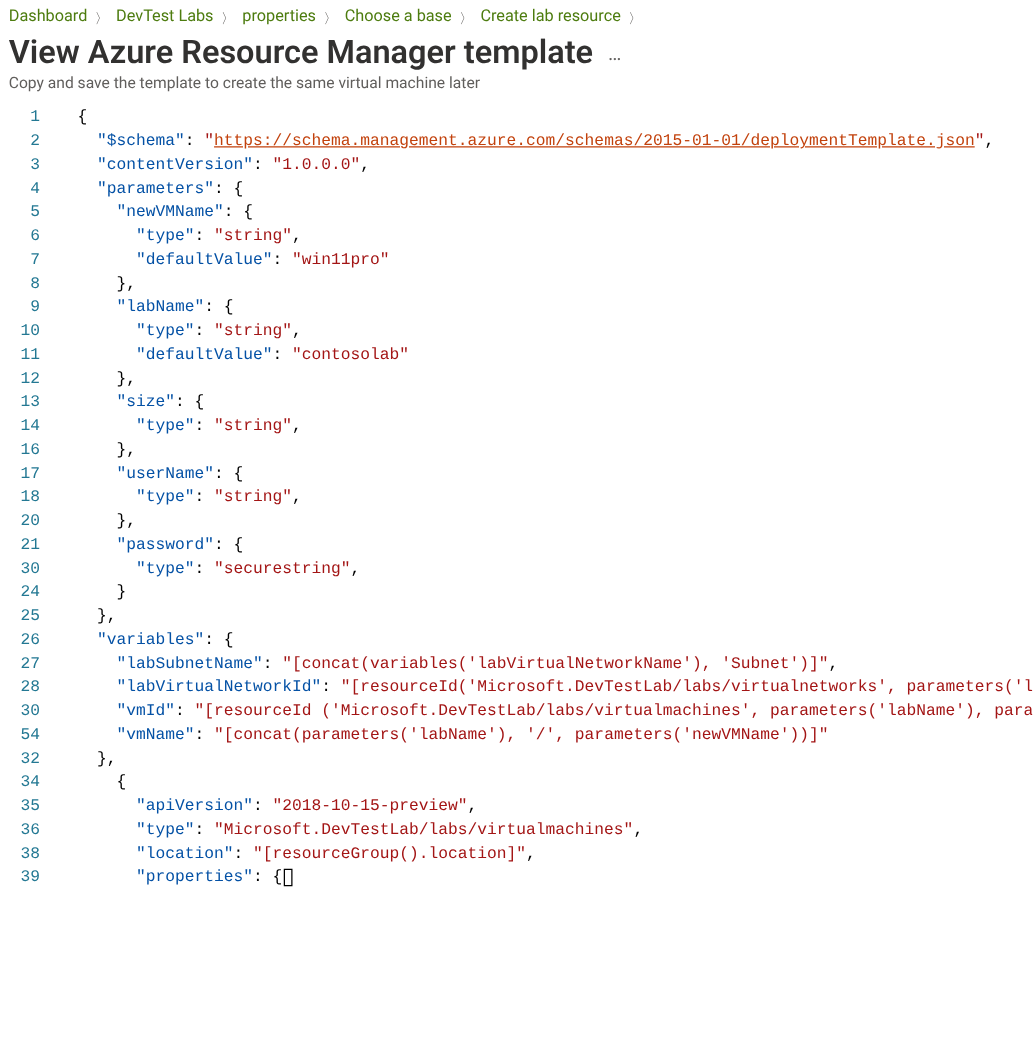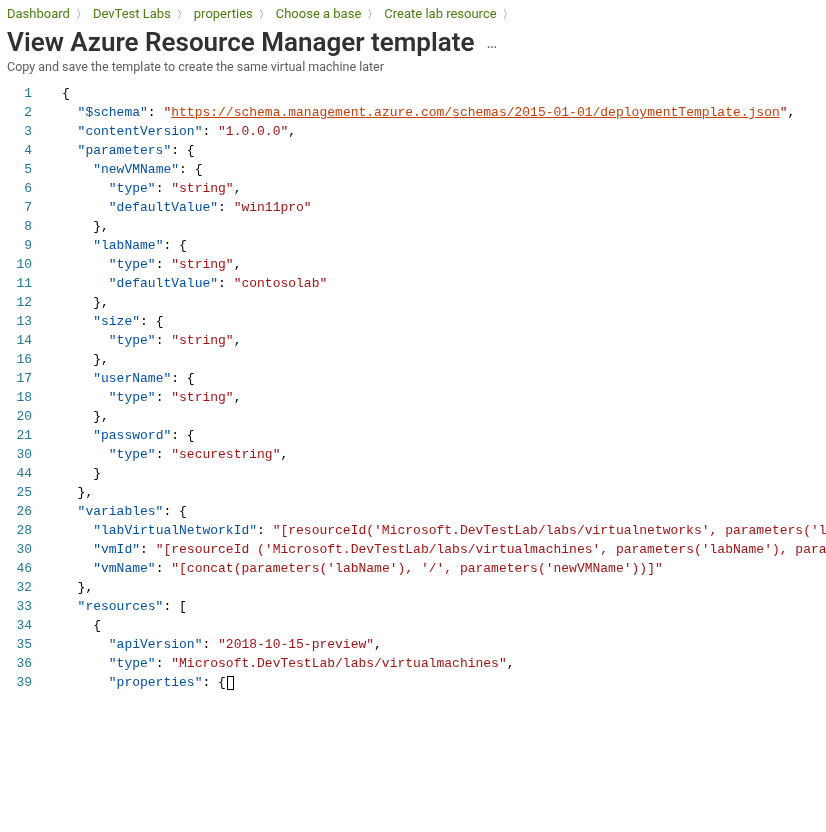--- a/index.html
+++ b/index.html
@@ -64,25 +64,26 @@
     <div class="line"><div class="gutter">11</div><div class="margin"></div><div class="code"><span class="tok-punc">      </span><span class="tok-key">"defaultValue"</span><span class="tok-punc">: </span><span class="tok-string">"contosolab"</span></div></div>
     <div class="line"><div class="gutter">12</div><div class="margin"></div><div class="code"><span class="tok-punc">    </span><span class="tok-brace">}</span><span class="tok-punc">,</span></div></div>
     <div class="line"><div class="gutter">13</div><div class="margin"></div><div class="code"><span class="tok-punc">    </span><span class="tok-key">"size"</span><span class="tok-punc">: </span><span class="tok-brace">{</span></div></div>
     <div class="line"><div class="gutter">14</div><div class="margin"></div><div class="code"><span class="tok-punc">      </span><span class="tok-key">"type"</span><span class="tok-punc">: </span><span class="tok-string">"string"</span><span class="tok-punc">,</span></div></div>
     <div class="line"><div class="gutter">16</div><div class="margin"></div><div class="code"><span class="tok-punc">    </span><span class="tok-brace">}</span><span class="tok-punc">,</span></div></div>
     <div class="line"><div class="gutter">17</div><div class="margin"></div><div class="code"><span class="tok-punc">    </span><span class="tok-key">"userName"</span><span class="tok-punc">: </span><span class="tok-brace">{</span></div></div>
     <div class="line"><div class="gutter">18</div><div class="margin"></div><div class="code"><span class="tok-punc">      </span><span class="tok-key">"type"</span><span class="tok-punc">: </span><span class="tok-string">"string"</span><span class="tok-punc">,</span></div></div>
     <div class="line"><div class="gutter">20</div><div class="margin"></div><div class="code"><span class="tok-punc">    </span><span class="tok-brace">}</span><span class="tok-punc">,</span></div></div>
     <div class="line"><div class="gutter">21</div><div class="margin"></div><div class="code"><span class="tok-punc">    </span><span class="tok-key">"password"</span><span class="tok-punc">: </span><span class="tok-brace">{</span></div></div>
     <div class="line"><div class="gutter">30</div><div class="margin"></div><div class="code"><span class="tok-punc">      </span><span class="tok-key">"type"</span><span class="tok-punc">: </span><span class="tok-string">"securestring"</span><span class="tok-punc">,</span></div></div>
-    <div class="line"><div class="gutter">44</div><div class="margin"></div><div class="code"><span class="tok-punc">    </span><span class="tok-brace">}</span></div></div>
+    <div class="line"><div class="gutter">24</div><div class="margin"></div><div class="code"><span class="tok-punc">    </span><span class="tok-brace">}</span></div></div>
     <div class="line"><div class="gutter">25</div><div class="margin"></div><div class="code"><span class="tok-punc">  </span><span class="tok-brace">}</span><span class="tok-punc">,</span></div></div>
     <div class="line"><div class="gutter">26</div><div class="margin"></div><div class="code"><span class="tok-punc">  </span><span class="tok-key">"variables"</span><span class="tok-punc">: </span><span class="tok-brace">{</span></div></div>
+    <div class="line"><div class="gutter">27</div><div class="margin"></div><div class="code"><span class="tok-punc">    </span><span class="tok-key">"labSubnetName"</span><span class="tok-punc">: </span><span class="tok-string">"[concat(variables('labVirtualNetworkName'), 'Subnet')]"</span><span class="tok-punc">,</span></div></div>
     <div class="line"><div class="gutter">28</div><div class="margin"></div><div class="code"><span class="tok-punc">    </span><span class="tok-key">"labVirtualNetworkId"</span><span class="tok-punc">: </span><span class="tok-string">"[resourceId('Microsoft.DevTestLab/labs/virtualnetworks', parameters('labN</span></div></div>
     <div class="line"><div class="gutter">30</div><div class="margin"></div><div class="code"><span class="tok-punc">    </span><span class="tok-key">"vmId"</span><span class="tok-punc">: </span><span class="tok-string">"[resourceId ('Microsoft.DevTestLab/labs/virtualmachines', parameters('labName'), paramet</span></div></div>
-    <div class="line"><div class="gutter">46</div><div class="margin"></div><div class="code"><span class="tok-punc">    </span><span class="tok-key">"vmName"</span><span class="tok-punc">: </span><span class="tok-string">"[concat(parameters('labName'), '/', parameters('newVMName'))]"</span></div></div>
+    <div class="line"><div class="gutter">54</div><div class="margin"></div><div class="code"><span class="tok-punc">    </span><span class="tok-key">"vmName"</span><span class="tok-punc">: </span><span class="tok-string">"[concat(parameters('labName'), '/', parameters('newVMName'))]"</span></div></div>
     <div class="line"><div class="gutter">32</div><div class="margin"></div><div class="code"><span class="tok-punc">  </span><span class="tok-brace">}</span><span class="tok-punc">,</span></div></div>
-    <div class="line"><div class="gutter">33</div><div class="margin"></div><div class="code"><span class="tok-punc">  </span><span class="tok-key">"resources"</span><span class="tok-punc">: </span><span class="tok-brace">[</span></div></div>
     <div class="line"><div class="gutter">34</div><div class="margin"></div><div class="code"><span class="tok-punc">    </span><span class="tok-brace">{</span></div></div>
     <div class="line"><div class="gutter">35</div><div class="margin"></div><div class="code"><span class="tok-punc">      </span><span class="tok-key">"apiVersion"</span><span class="tok-punc">: </span><span class="tok-string">"2018-10-15-preview"</span><span class="tok-punc">,</span></div></div>
     <div class="line"><div class="gutter">36</div><div class="margin"></div><div class="code"><span class="tok-punc">      </span><span class="tok-key">"type"</span><span class="tok-punc">: </span><span class="tok-string">"Microsoft.DevTestLab/labs/virtualmachines"</span><span class="tok-punc">,</span></div></div>
+    <div class="line"><div class="gutter">38</div><div class="margin"></div><div class="code"><span class="tok-punc">      </span><span class="tok-key">"location"</span><span class="tok-punc">: </span><span class="tok-string">"[resourceGroup().location]"</span><span class="tok-punc">,</span></div></div>
     <div class="line"><div class="gutter">39</div><div class="margin"></div><div class="code"><span class="tok-punc">      </span><span class="tok-key">"properties"</span><span class="tok-punc">: </span><span class="tok-brace">{</span><span class="caret-box"></span></div></div>
   </div>
 
 </body></html>

